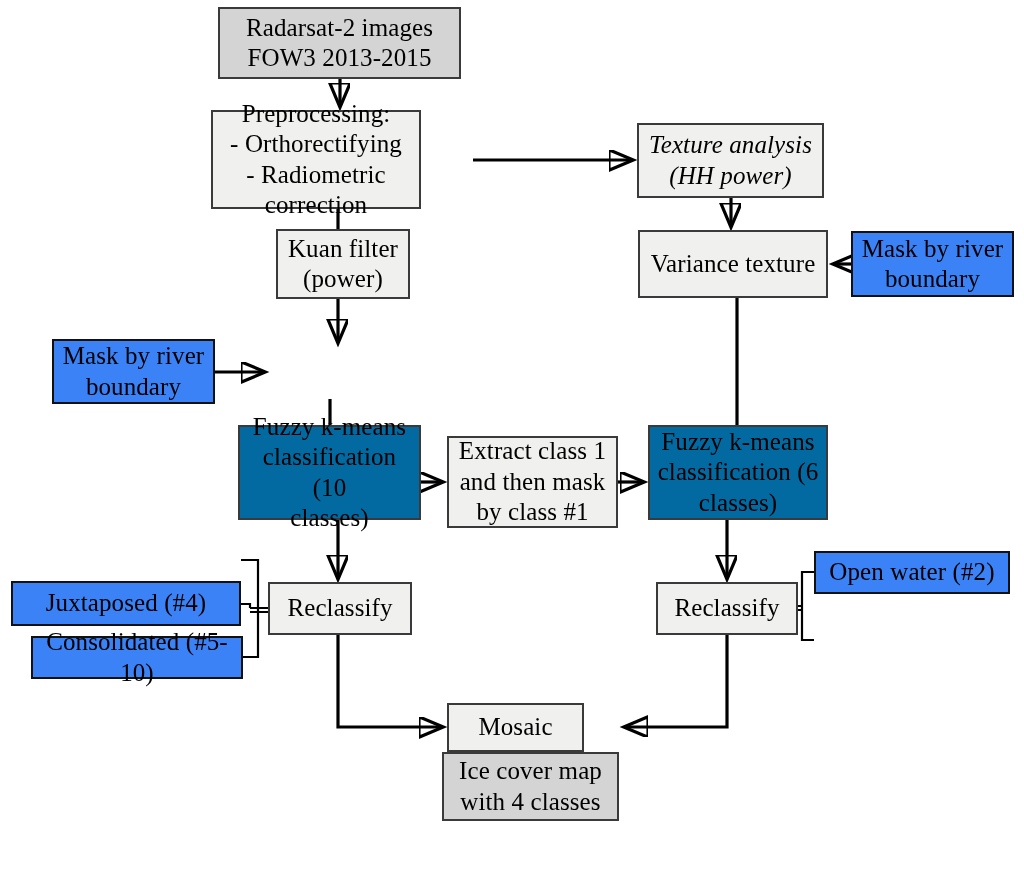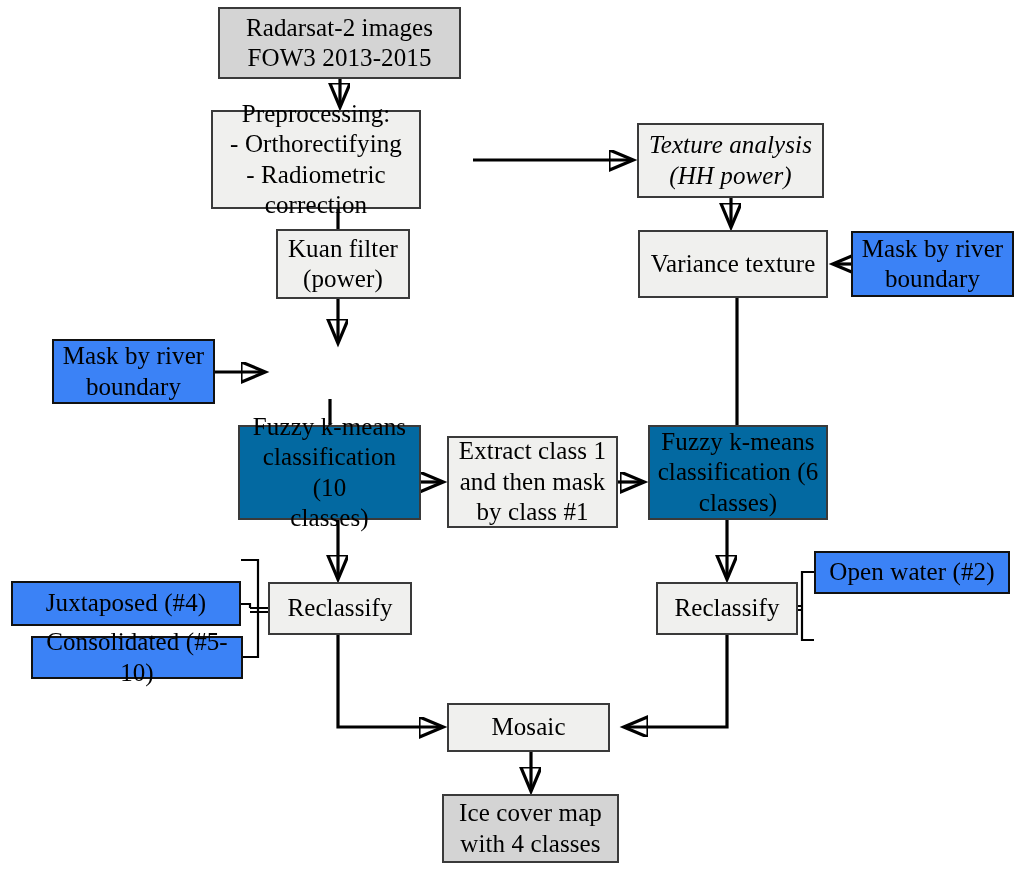--- a/index.html
+++ b/index.html
@@ -126,17 +126,17 @@
 and then mask
 by class #1</div>
   <div class="node fill-blue" style="left:648px;top:425px;width:180px;height:95px;">Fuzzy k-means
 classification (6
 classes)</div>
   <div class="node fill-white" style="left:11px;top:581px;width:230px;height:45px;">Juxtaposed (#4)</div>
   <div class="node fill-white" style="left:11px;top:636px;width:212px;height:43px;margin-left:20px;">Consolidated (#5-10)</div>
   <div class="node fill-light" style="left:268px;top:582px;width:144px;height:53px;">Reclassify</div>
   <div class="node fill-light" style="left:656px;top:582px;width:142px;height:53px;">Reclassify</div>
   <div class="node fill-white" style="left:814px;top:551px;width:196px;height:43px;text-align:center;">Open water (#2)</div>
-  <div class="node fill-light" style="left:447px;top:703px;width:163px;height:49px;">Mosaic</div>
-  <div class="node fill-gray" style="left:442px;top:794px;width:177px;height:69px;">Ice cover map
+  <div class="node fill-light" style="left:447px;top:703px;width:137px;height:49px;">Mosaic</div>
+  <div class="node fill-gray" style="left:442px;top:752px;width:177px;height:69px;">Ice cover map
 with 4 classes</div>
 
 </div>
 
 </body></html>

